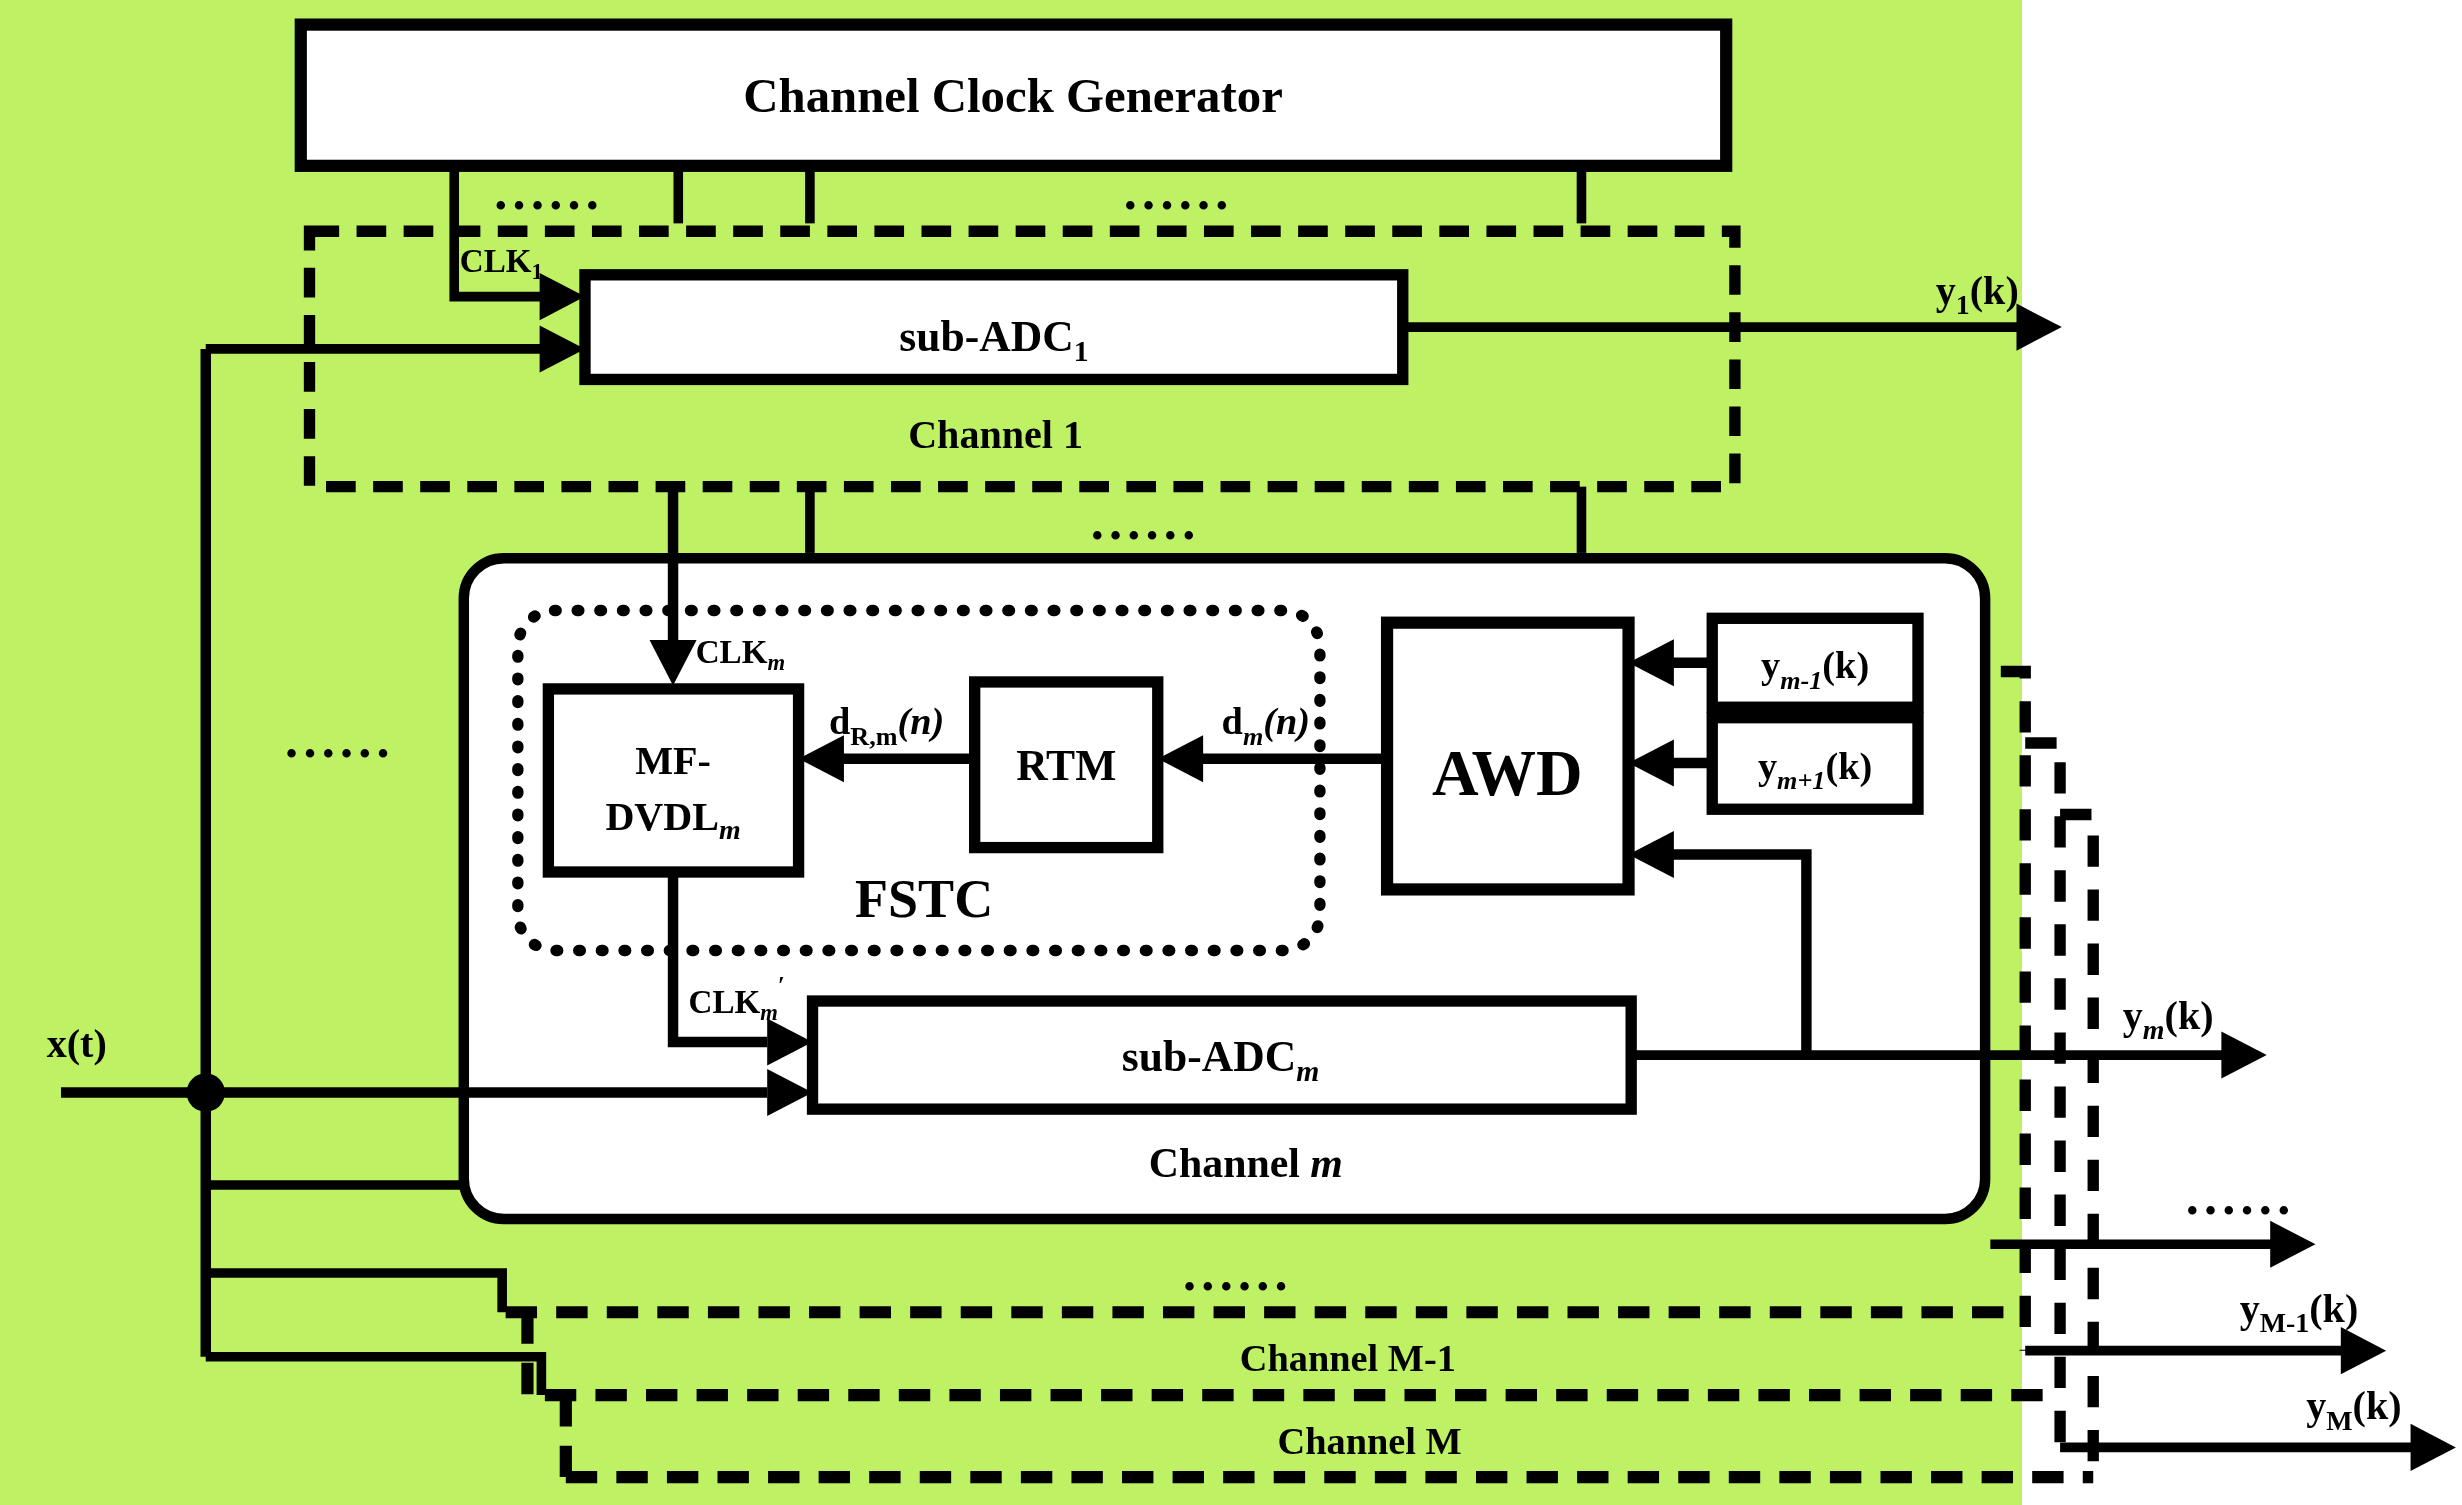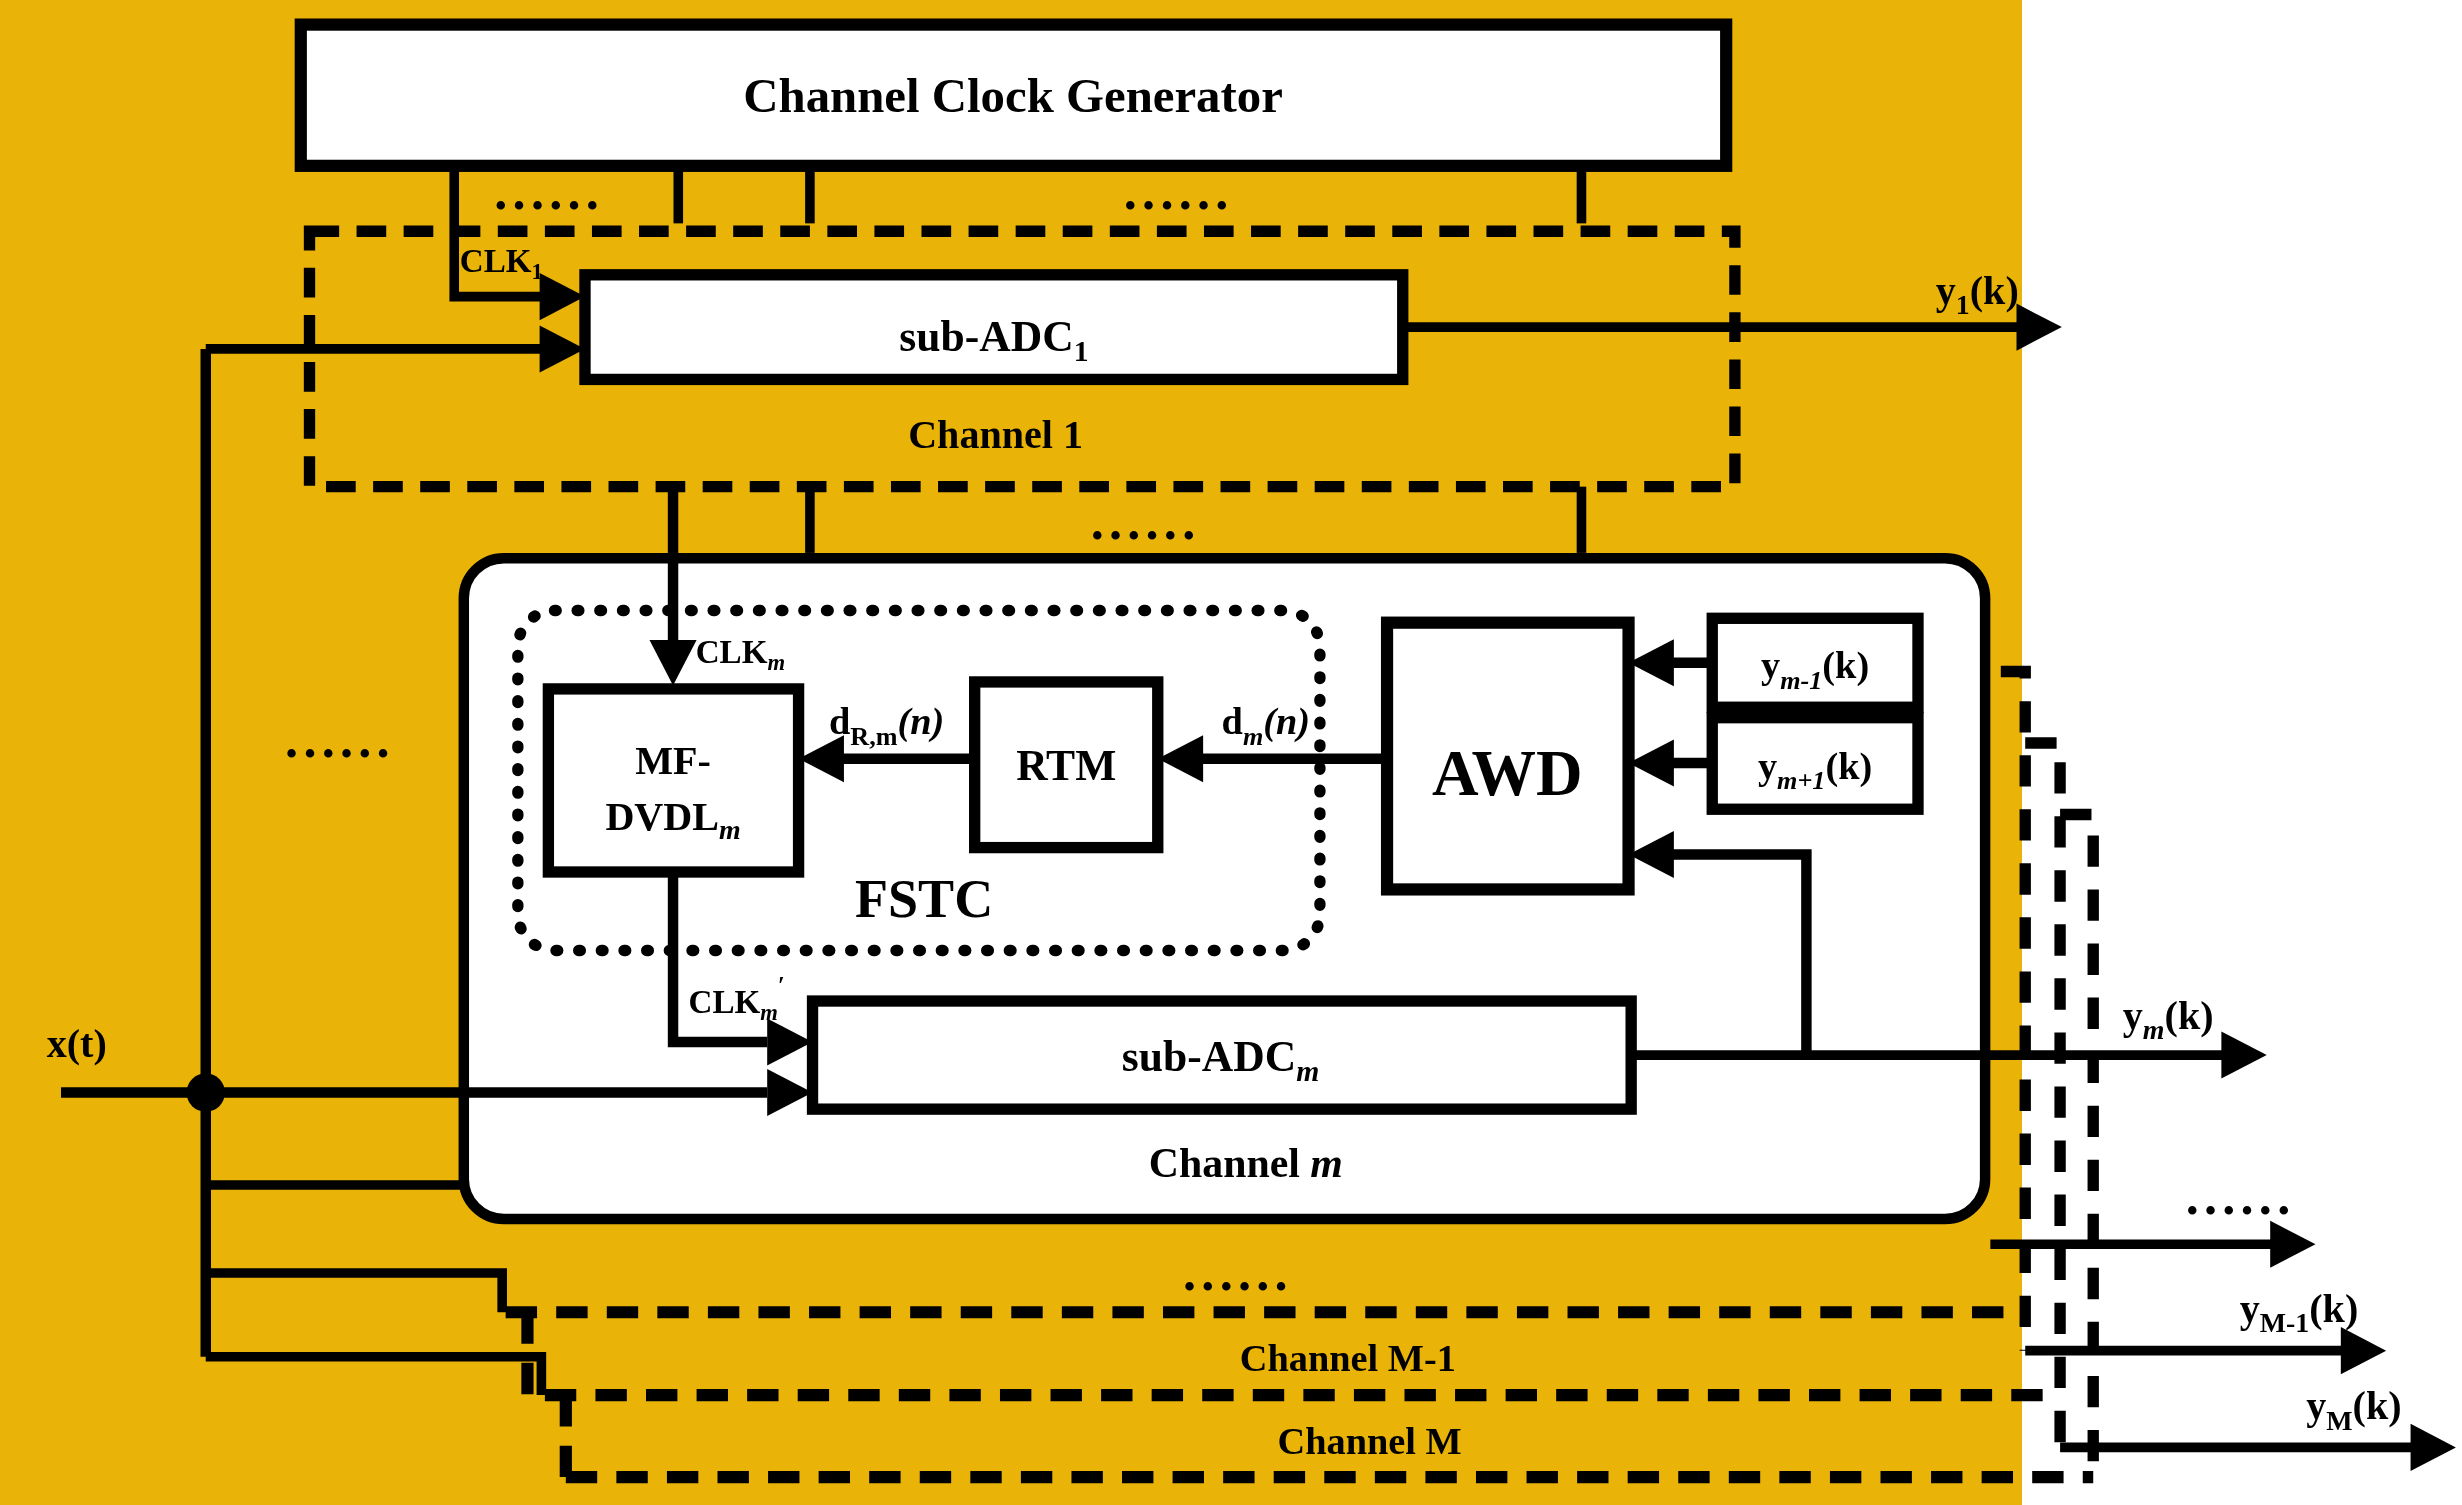--- a/index.html
+++ b/index.html
@@ -1,16 +1,16 @@
 <!DOCTYPE html>
 <html style="font-size:14px"><head>
 <meta charset="utf-8">
 <style>
   html,body{margin:0;padding:0;background:#ffffff;}
-  .canvas-wrap{width:2022px;height:1506px;background:#eab308;position:relative;}
+  .canvas-wrap{width:2022px;height:1506px;background:#bef264;position:relative;}
   svg{display:block;}
   text{font-family:"Liberation Serif","DejaVu Serif",serif;font-weight:bold;fill:#000000;}
   .var{font-style:italic;}
   .dots{letter-spacing:6px;}
   .ln{stroke:#000000;fill:none;}
   .fillb{fill:#000000;stroke:none;}
   .boxw{fill:#ffffff;stroke:#000000;}
 </style>
 </head>
 <body>

